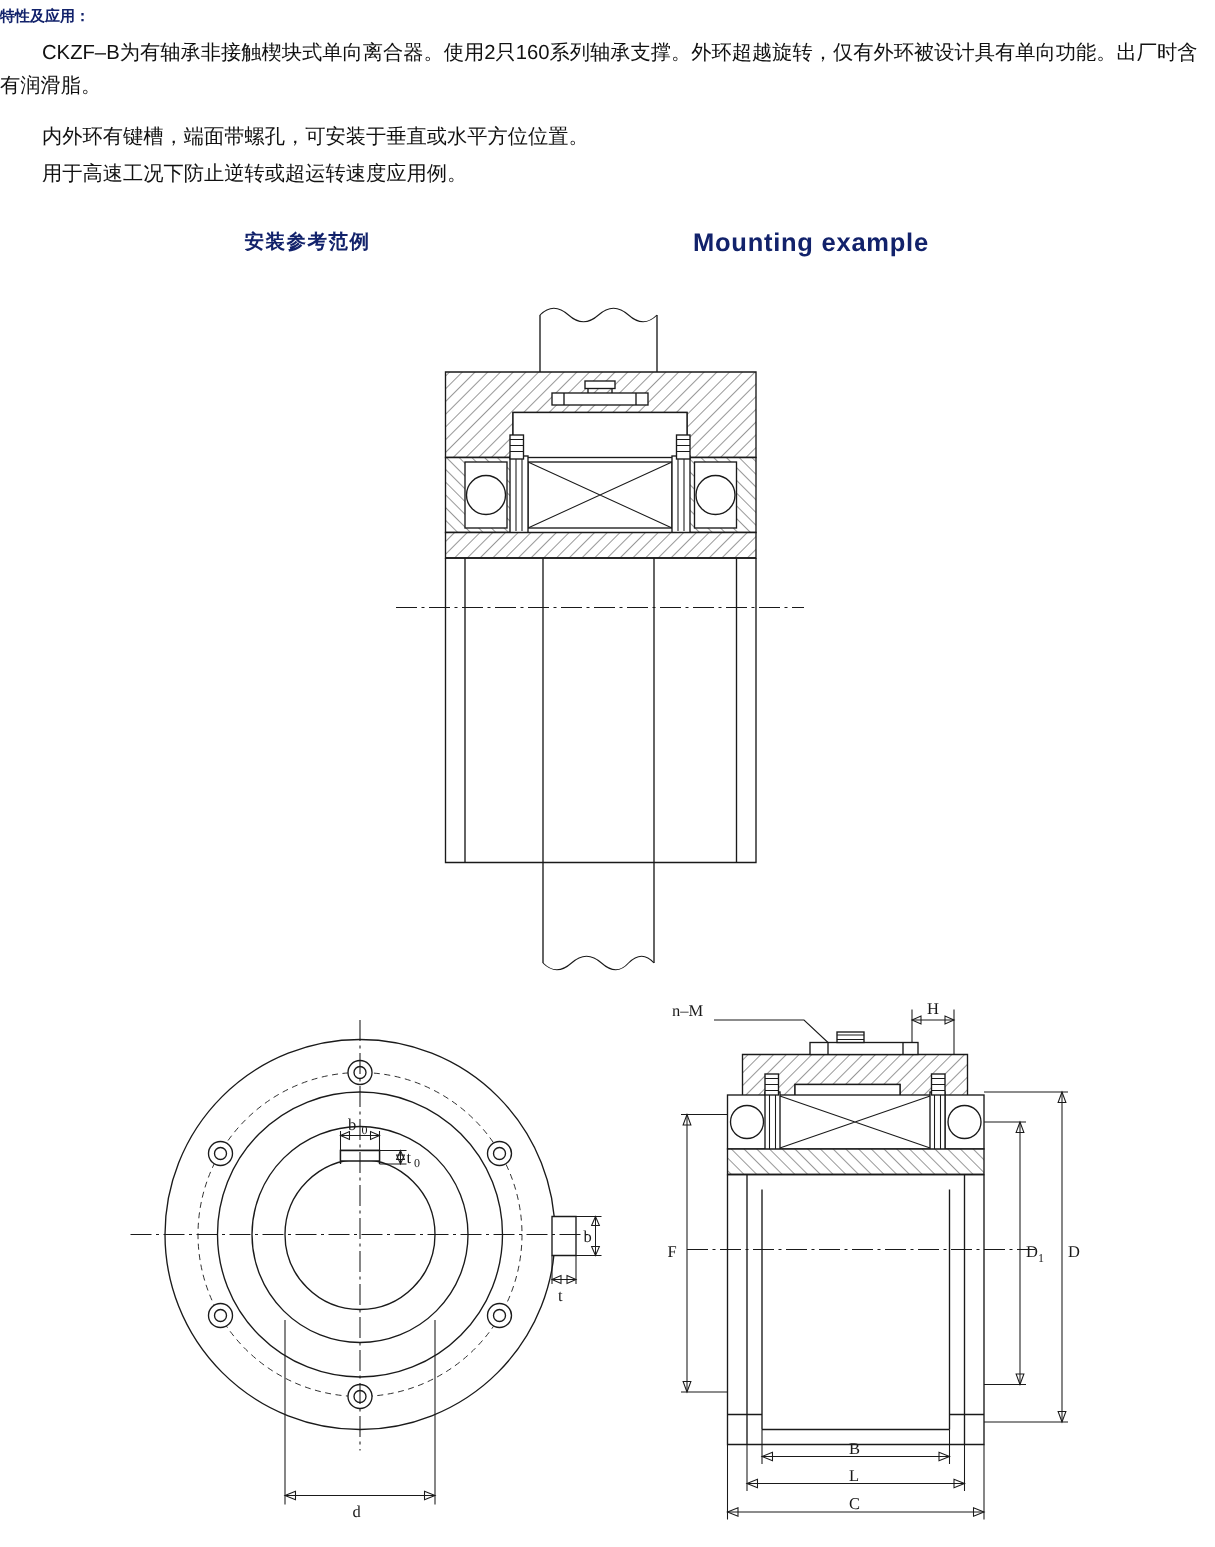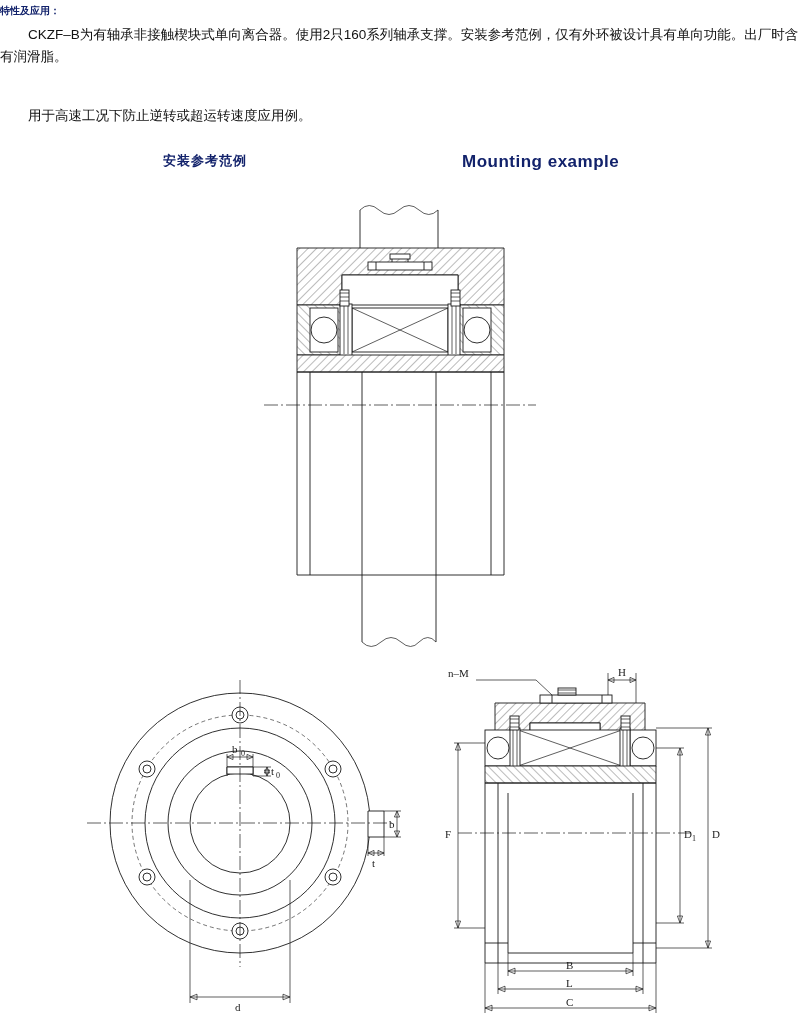--- a/index.html
+++ b/index.html
@@ -92,21 +92,22 @@
     fill: #1a1a1a;
   }
 </style>
 </head>
 <body>
 
 <div class="page">
 
   <div class="section-title">特性及应用：</div>
 
-  <div class="para p1">CKZF–B为有轴承非接触楔块式单向离合器。使用2只160系列轴承支撑。安装参考范例，仅有外环被设计具有单向功能。出厂时含有润滑脂。</div>
+  <div class="para p1">CKZF–B为有轴承非接触楔块式单向离合器。使用2只160系列轴承支撑。外环超越旋转，仅有外环被设计具有单向功能。出厂时含有润滑脂。</div>
+  <div class="para p2">内外环有键槽，端面带螺孔，可安装于垂直或水平方位位置。</div>
   <div class="para p3">用于高速工况下防止逆转或超运转速度应用例。</div>
 
   <div class="heading-cn">安装参考范例</div>
   <div class="heading-en">Mounting example</div>
 
   <div class="drawing" id="fig-top">
     <svg width="330" height="480" viewBox="0 0 330 480">
       <defs>
         <pattern id="hatchA" width="6" height="6" patternUnits="userSpaceOnUse" patternTransform="rotate(45)">
           <rect width="6" height="6" fill="#ffffff"></rect>

